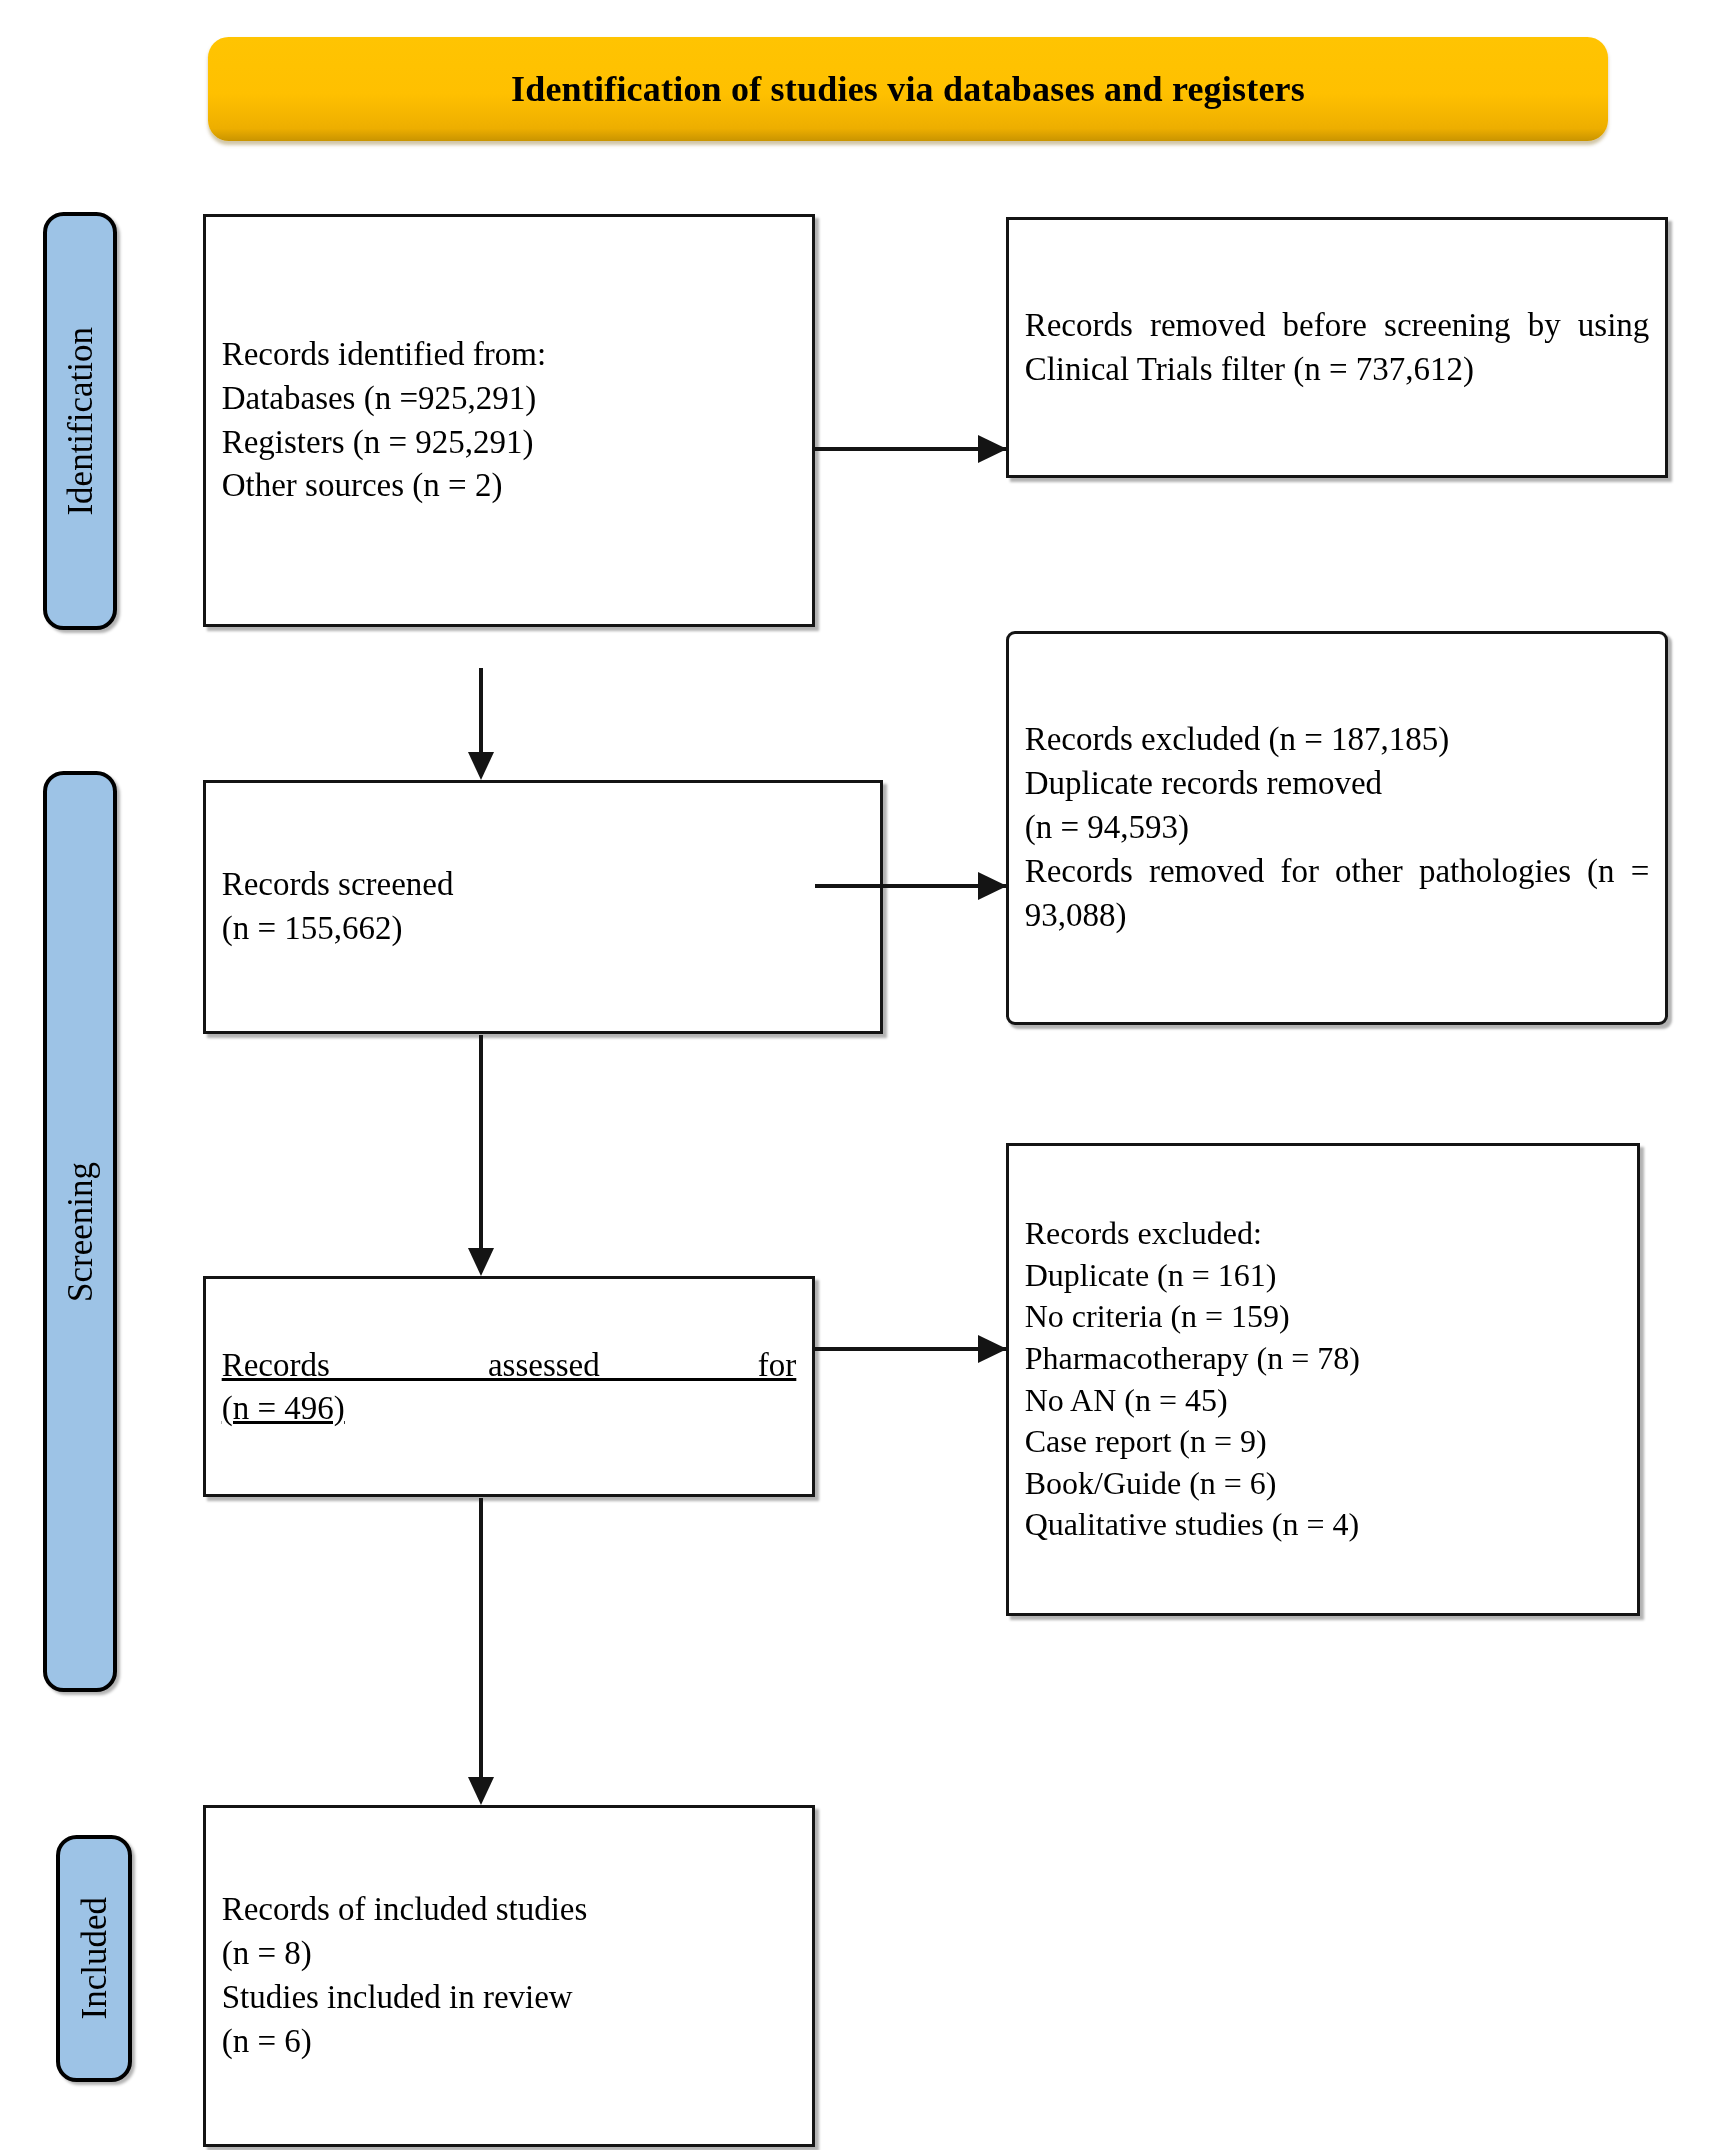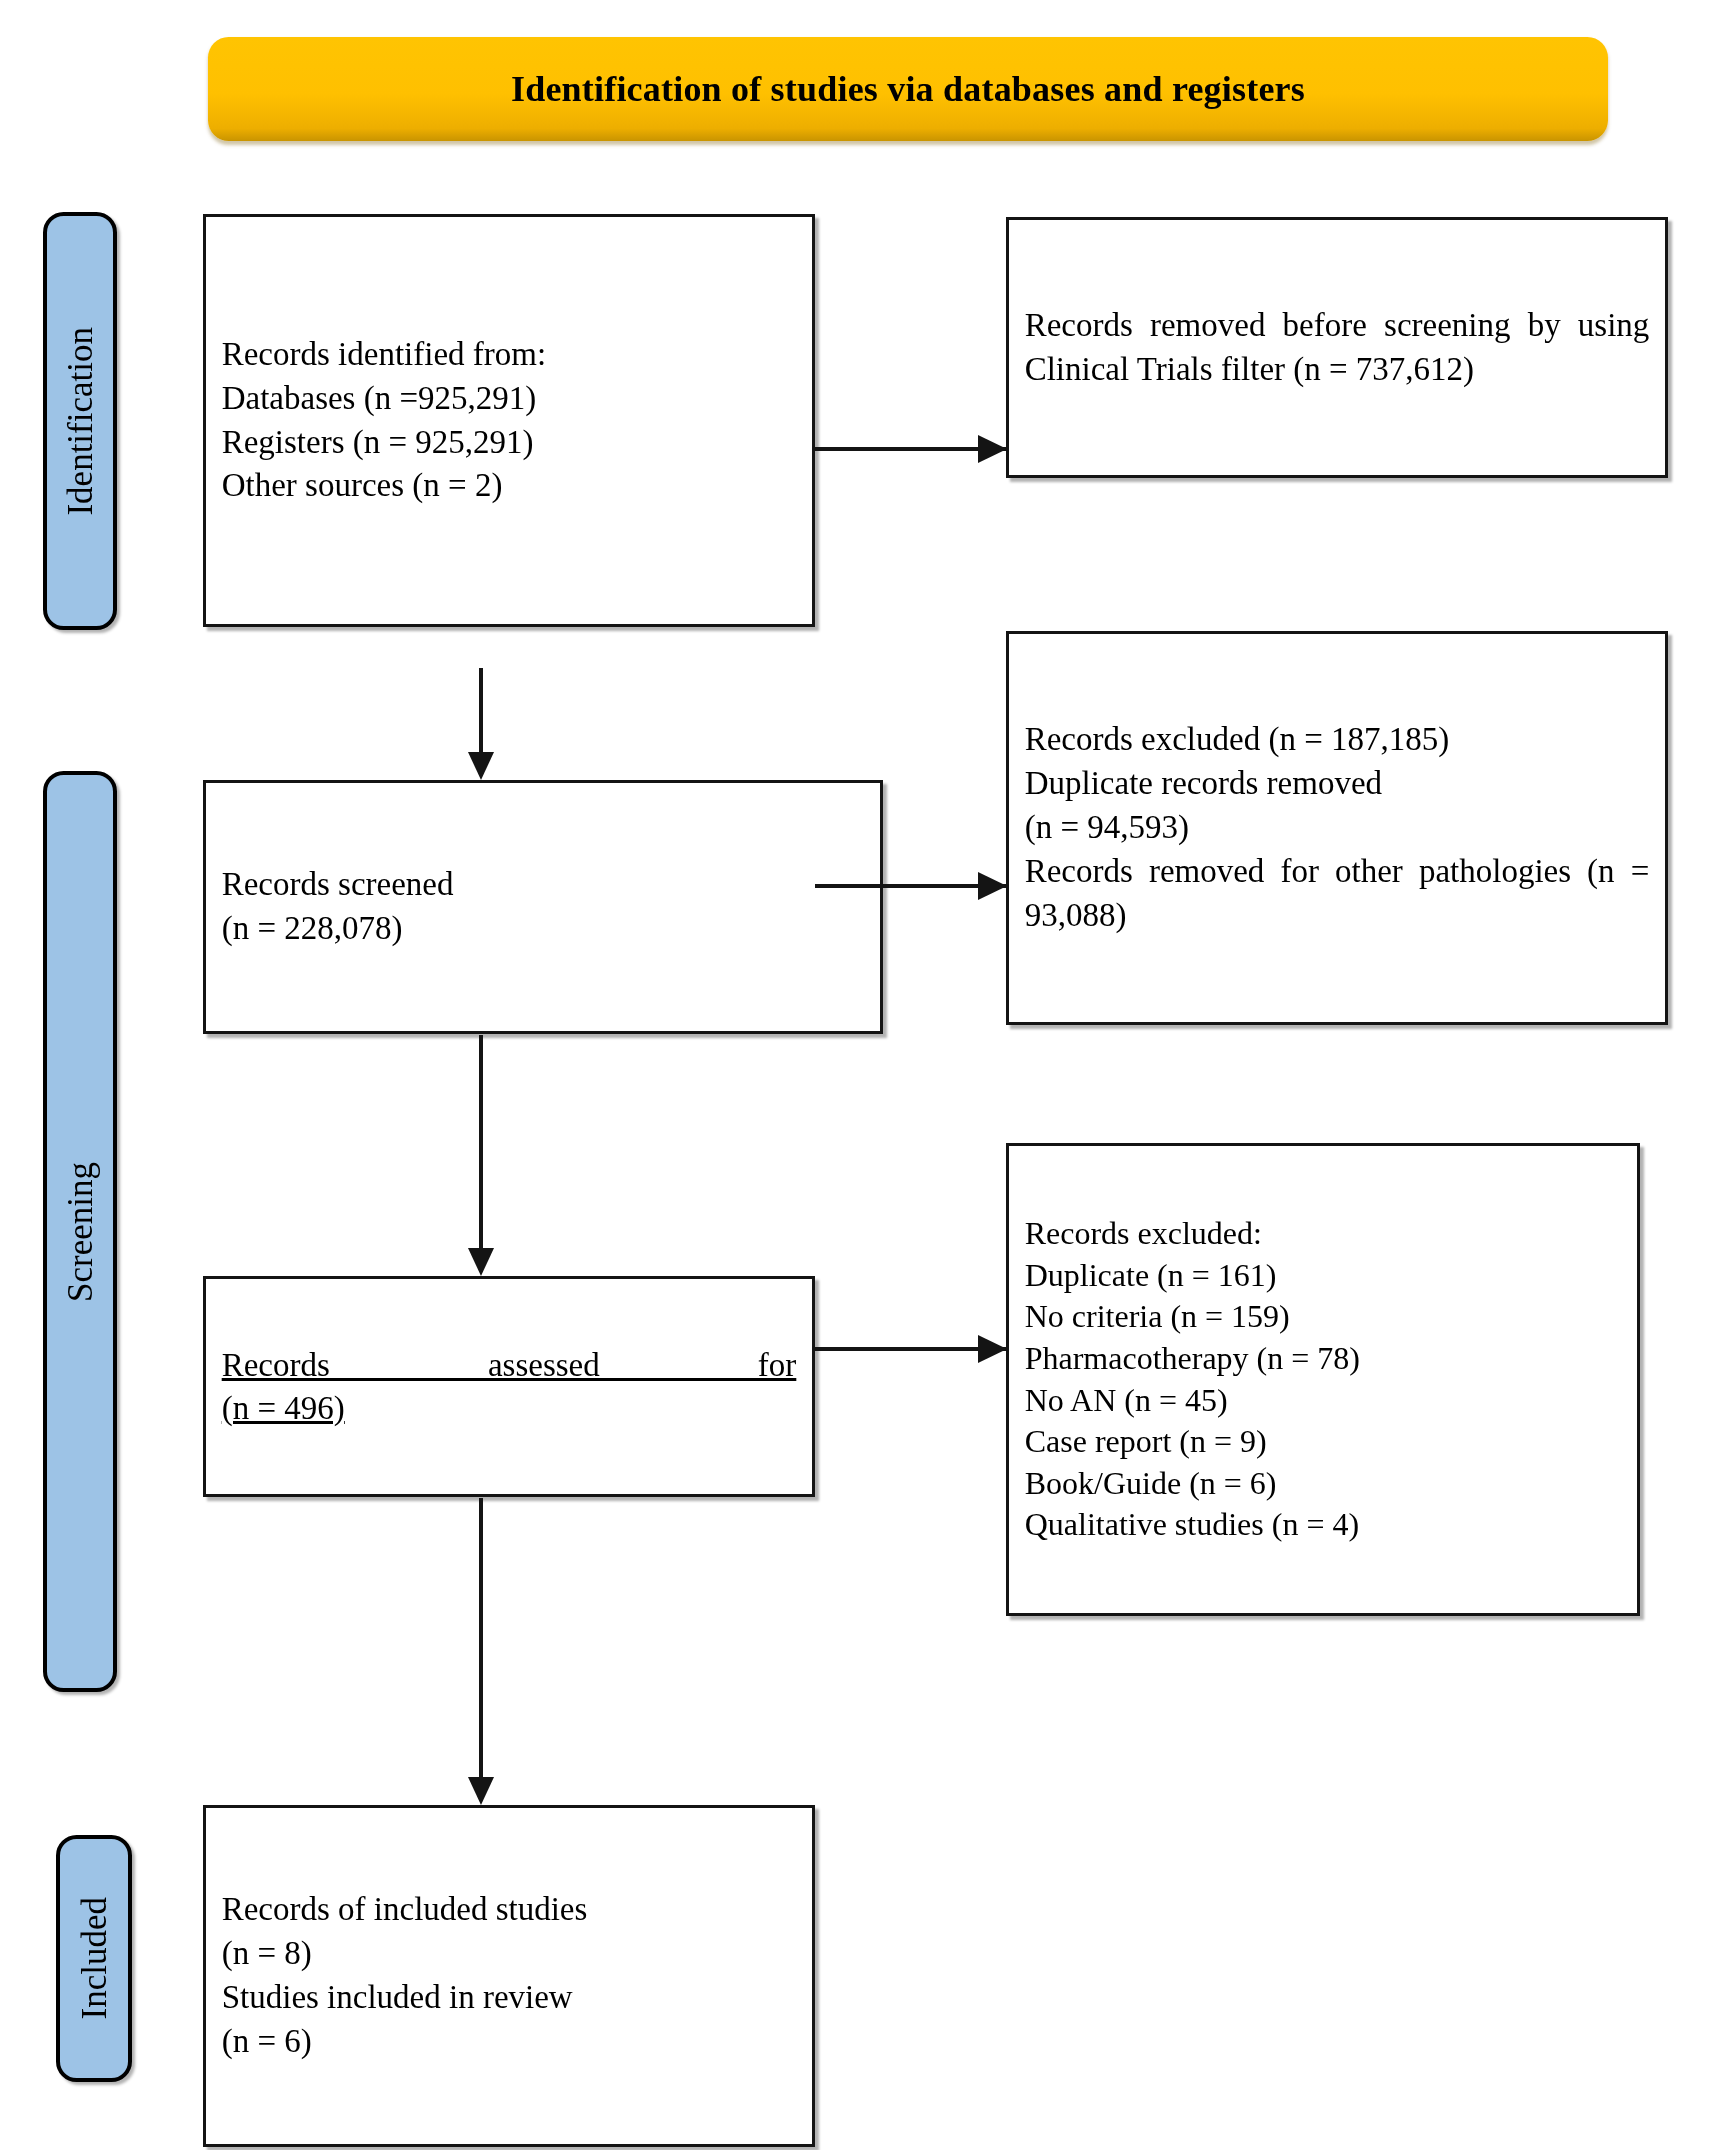--- a/index.html
+++ b/index.html
@@ -75,21 +75,21 @@
   .just p.jline{ text-align:justify; text-align-last:justify; }
 
   
   #box-identified   { left:203px;  top:214px;  width:612px; height:413px; }
   #box-screened     { left:203px;  top:780px; width:680px; height:254px; }
   #box-eligibility  { left:203px;  top:1276px; width:612px; height:221px;text-decoration:underline; }
   #box-included     { left:203px;  top:1805px; width:612px; height:342px; }
 
   
   #box-removed      { left:1006px; top:217px;  width:662px; height:261px; }
-  #box-excluded1    { left:1006px; top:631px; width:662px; height:394px; }
+  #box-excluded1    { left:1006px; top:631px; width:662px; height:394px;border-radius:9px; }
   #box-excluded2    { left:1006px; top:1143px; width:634px; height:473px; }
 
   #box-eligibility .box-body{ line-height:1.30; }
   #box-excluded2 .box-body{ font-size:32px; line-height:1.30; }
 
   
   .conn{ position:absolute; }
   .v-line{ position:absolute; width:3.6px; background:#141414; left:0; top:0; }
   .v-head{
     position:absolute; left:-11.5px; bottom:0;
@@ -157,21 +157,21 @@
   </div>
 
   <div class="conn" id="arrow-ident-to-screened">
     <div class="v-line" style="height:85px;"></div>
     <div class="v-head"></div>
   </div>
 
   <div class="box" id="box-screened">
     <div class="box-body">
       <p>Records screened</p>
-      <p>(n = 228,078)</p>
+      <p>(n = 155,662)</p>
     </div>
   </div>
 
   <div class="box just" id="box-excluded1">
     <div class="box-body">
       <p>Records excluded (n = 187,185)</p>
       <p>Duplicate records removed</p>
       <p>(n = 94,593)</p>
       <p>Records removed for other pathologies (n = 93,088)</p>
     </div>

